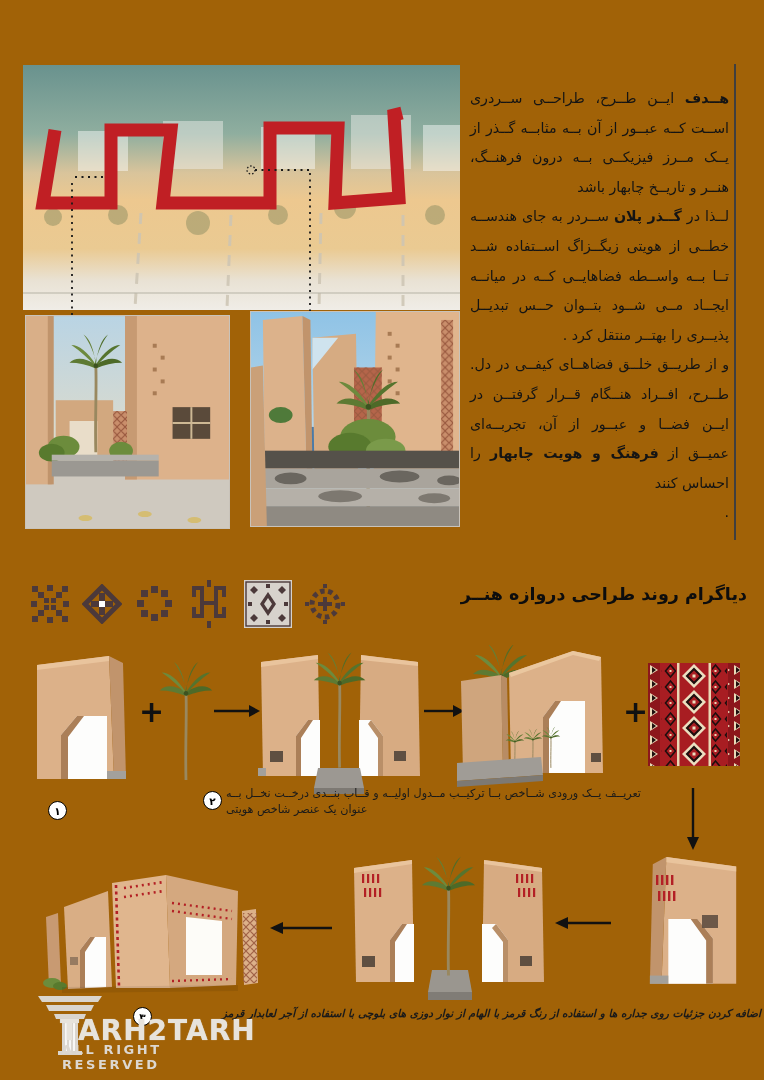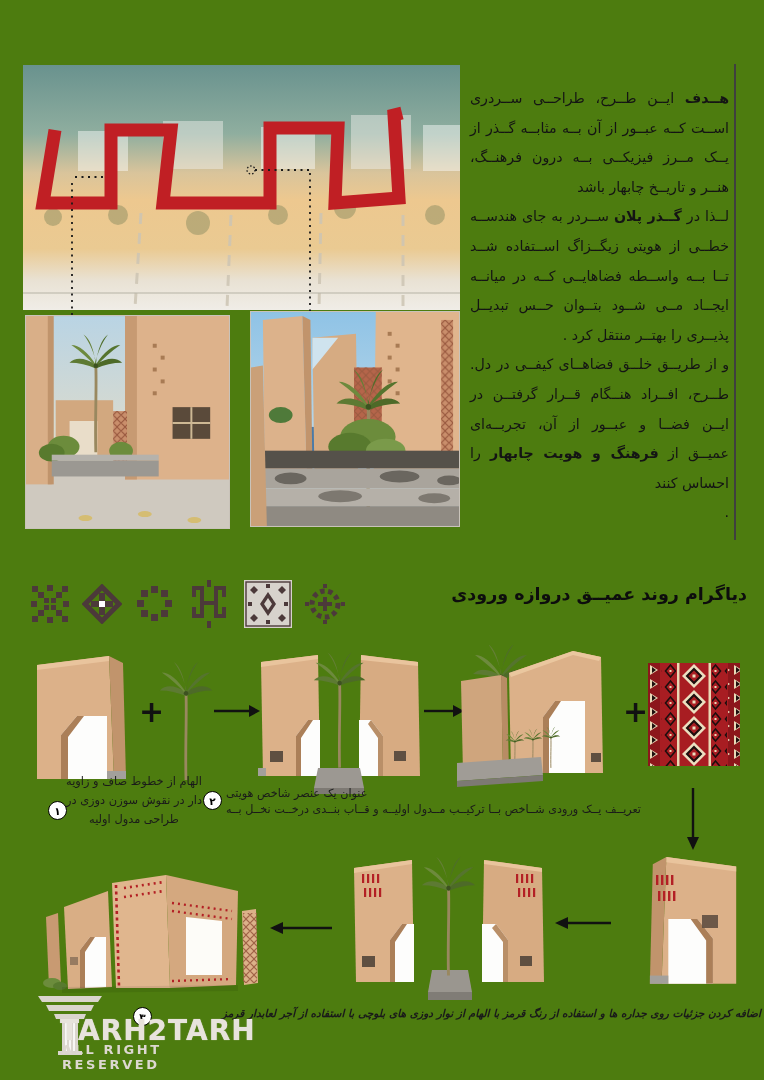--- a/index.html
+++ b/index.html
@@ -1,16 +1,16 @@
 <!DOCTYPE html>
 <html lang="fa"><head>
 <meta charset="utf-8">
 <style>
   html,body{margin:0;padding:0;background:#888;}
-  .page{position:relative;width:764px;height:1080px;background:#4d7c0f;overflow:hidden;
+  .page{position:relative;width:764px;height:1080px;background:#a16207;overflow:hidden;
         font-family:"DejaVu Sans",sans-serif;margin:0 auto;}
   .abs{position:absolute;}
   .rtl{direction:rtl;unicode-bidi:embed;}
 
   
   .intro-text{font-size:14.2px;line-height:29.6px;color:#141414;text-align:justify;text-align-last:right;}
   .intro-text b{font-weight:700;}
   .vrule{width:2px;background:#3f3f3f;}
 
   
@@ -327,21 +327,21 @@
         <rect x="19" y="14" width="4" height="14"></rect>
           <rect x="14" y="19" width="14" height="4"></rect>
         <rect x="19" y="1" width="4" height="4"></rect>
           <rect x="19" y="37" width="4" height="4"></rect>
         <rect x="1" y="19" width="4" height="4"></rect>
           <rect x="37" y="19" width="4" height="4"></rect>
       </g>
     </svg>
   </div>
 
-  <div class="abs rtl diag-heading" style="right:17px;top:584px;">دیاگرام روند عمیــق دروازه ورودی</div>
+  <div class="abs rtl diag-heading" style="right:17px;top:584px;">دیاگرام روند طراحی دروازه هنــر</div>
 
   <svg class="abs" style="left:30px;top:652px;" width="105" height="130" viewBox="0 0 105 130">
       <use href="#g-module"></use>
     </svg>
 
   <div class="abs plus" style="left:139px;top:697px;">+</div>
 
   <svg class="abs" style="left:158px;top:653px;" width="56" height="132" viewBox="0 0 60 132">
       <use href="#g-palm" transform="scale(1,1.01)"></use>
     </svg>
@@ -427,26 +427,25 @@
       </g>
       <g transform="translate(0,78)">
         <polygon points="46,1 58,13 46,25 34,13" fill="#ecdfc0"></polygon>
         <polygon points="46,6 53,13 46,20 39,13" fill="#a81d22" stroke="#1d0d0d" stroke-width="2"></polygon>
         <rect x="44.5" y="11.5" width="3" height="3" fill="#ecdfc0"></rect>
       </g>
     </g>
   </svg>
 
   <div class="abs circ rtl" style="left:48px;top:801px;">۱</div>
-  <div class="abs rtl cap" style="left:60px;top:772px;width:148px;text-align:center;">الهام از خطوط صاف و زاویه دار در نقوش سوزن دوزی در طراحی مدول اولیه</div>
 
   <div class="abs circ rtl" style="left:203px;top:791px;">۲</div>
   <div class="abs rtl cap2" style="left:226px;top:786px;width:444px;">
+    <div>تعریــف یــک ورودی شــاخص بــا ترکیــب مــدول اولیــه و قــاب بنــدی درخــت نخــل بــه</div>
     <div>عنوان یک عنصر شاخص هویتی</div>
-    <div>تعریــف یــک ورودی شــاخص بــا ترکیــب مــدول اولیــه و قــاب بنــدی درخــت نخــل بــه</div>
   </div>
 
   <svg class="abs" style="left:685px;top:788px;" width="16" height="62" viewBox="0 0 16 62">
     <line x1="8" y1="0" x2="8" y2="50" stroke="#111" stroke-width="2.4"></line>
       <polygon points="2,49 8,62 14,49" fill="#111"></polygon>
   </svg>
 
   <svg class="abs" style="left:640px;top:853px;" width="103" height="135" viewBox="0 0 103 135">
     <g transform="translate(103,0) scale(-0.97,1.03)">
         <use href="#g-module"></use>

